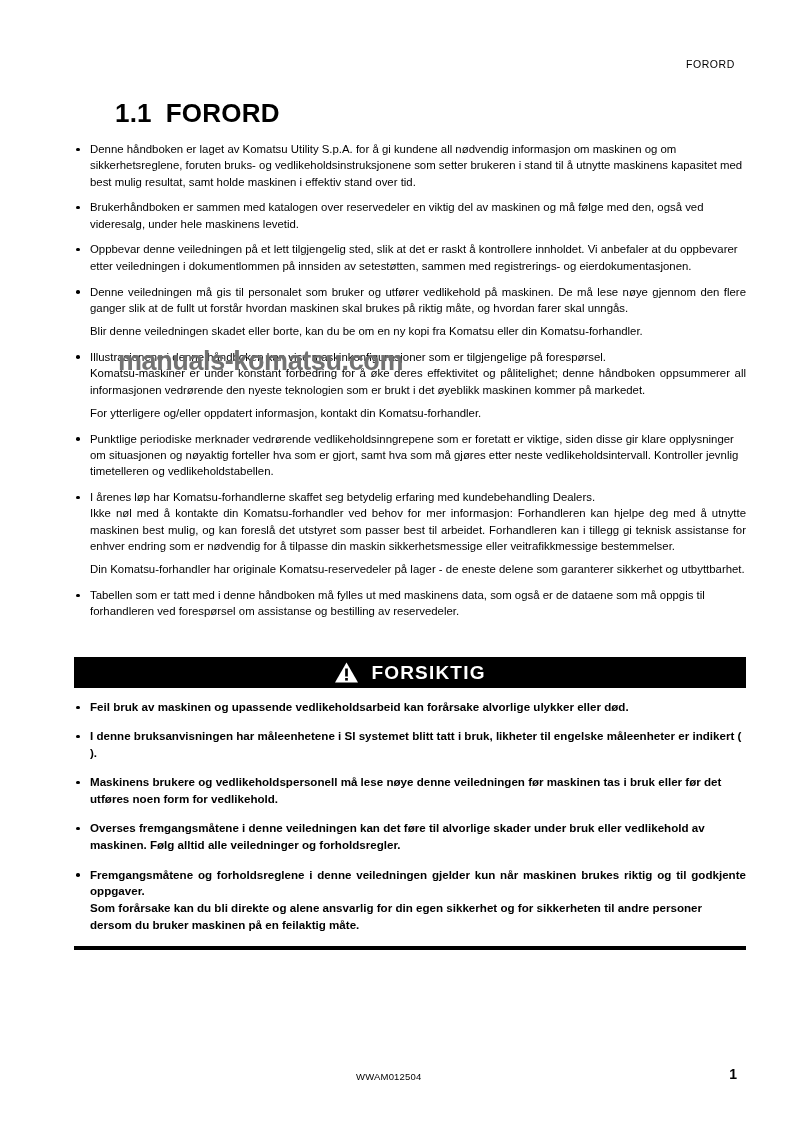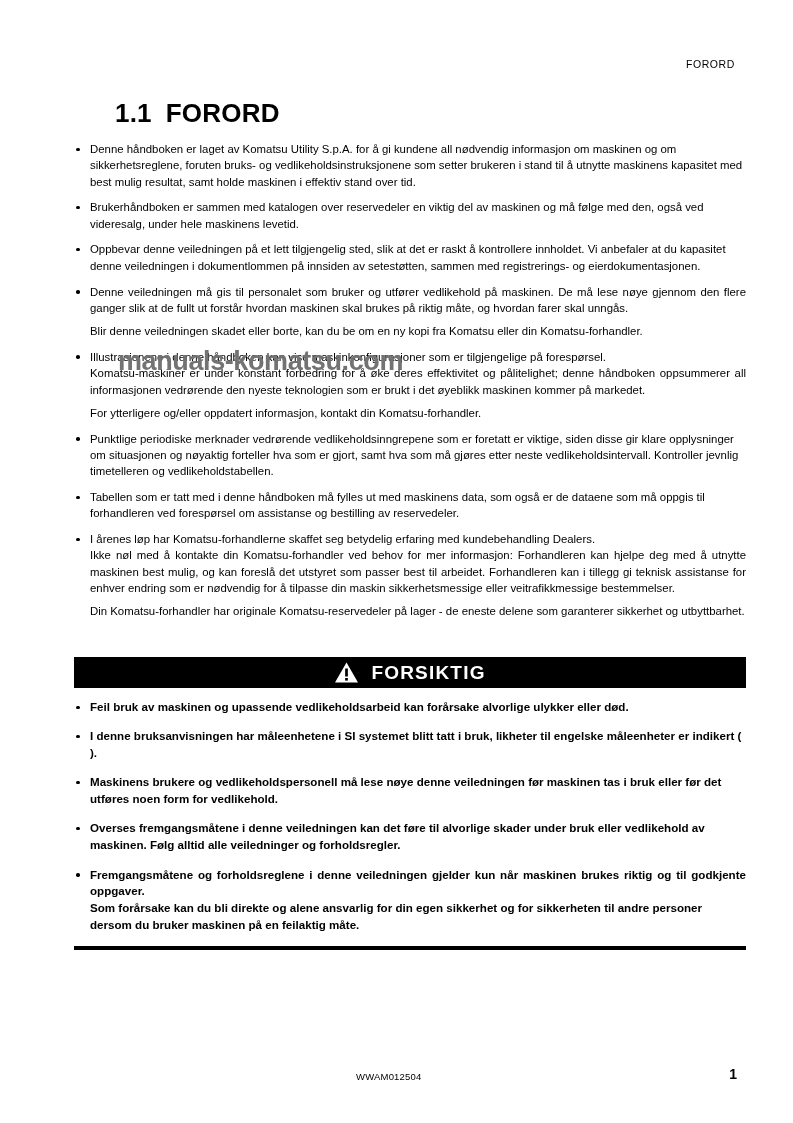--- a/index.html
+++ b/index.html
@@ -193,41 +193,41 @@
 
   <div class="content">
     <ul class="bullets">
         <li>
           <p class="nojust">Denne håndboken er laget av Komatsu Utility S.p.A. for å gi kundene all nødvendig informasjon om maskinen og om sikkerhetsreglene, foruten bruks- og vedlikeholdsinstruksjonene som setter brukeren i stand til å utnytte maskinens kapasitet med best mulig resultat, samt holde maskinen i effektiv stand over tid.</p>
         </li>
         <li>
           <p class="nojust">Brukerhåndboken er sammen med katalogen over reservedeler en viktig del av maskinen og må følge med den, også ved videresalg, under hele maskinens levetid.</p>
         </li>
         <li>
-          <p class="nojust">Oppbevar denne veiledningen på et lett tilgjengelig sted, slik at det er raskt å kontrollere innholdet. Vi anbefaler at du kapasitet denne veiledningen i dokumentlommen på innsiden av setestøtten, sammen med registrerings- og eierdokumentasjonen.</p>
+          <p class="nojust">Oppbevar denne veiledningen på et lett tilgjengelig sted, slik at det er raskt å kontrollere innholdet. Vi anbefaler at du oppbevarer etter veiledningen i dokumentlommen på innsiden av setestøtten, sammen med registrerings- og eierdokumentasjonen.</p>
         </li>
         <li>
           <p>Denne veiledningen må gis til personalet som bruker og utfører vedlikehold på maskinen. De må lese nøye gjennom den flere ganger slik at de fullt ut forstår hvordan maskinen skal brukes på riktig måte, og hvordan farer skal unngås.</p>
           <p class="nojust">Blir denne veiledningen skadet eller borte, kan du be om en ny kopi fra Komatsu eller din Komatsu-forhandler.</p>
         </li>
         <li>
           <p>Illustrasjonene i denne håndboken kan vise maskinkonfigurasjoner som er tilgjengelige på forespørsel.</p>
           <p>Komatsu-maskiner er under konstant forbedring for å øke deres effektivitet og pålitelighet; denne håndboken oppsummerer all informasjonen vedrørende den nyeste teknologien som er brukt i det øyeblikk maskinen kommer på markedet.</p>
           <p class="nojust">For ytterligere og/eller oppdatert informasjon, kontakt din Komatsu-forhandler.</p>
         </li>
         <li>
           <p class="nojust">Punktlige periodiske merknader vedrørende vedlikeholdsinngrepene som er foretatt er viktige, siden disse gir klare opplysninger om situasjonen og nøyaktig forteller hva som er gjort, samt hva som må gjøres etter neste vedlikeholdsintervall. Kontroller jevnlig timetelleren og vedlikeholdstabellen.</p>
         </li>
         <li>
-          <p class="nojust">Tabellen som er tatt med i denne håndboken må fylles ut med maskinens data, som også er de dataene som må oppgis til forhandleren ved forespørsel om assistanse og bestilling av reservedeler.</p>
-        </li>
-        <li>
           <p>I årenes løp har Komatsu-forhandlerne skaffet seg betydelig erfaring med kundebehandling Dealers.</p>
           <p>Ikke nøl med å kontakte din Komatsu-forhandler ved behov for mer informasjon: Forhandleren kan hjelpe deg med å utnytte maskinen best mulig, og kan foreslå det utstyret som passer best til arbeidet. Forhandleren kan i tillegg gi teknisk assistanse for enhver endring som er nødvendig for å tilpasse din maskin sikkerhetsmessige eller veitrafikkmessige bestemmelser.</p>
           <p class="nojust">Din Komatsu-forhandler har originale Komatsu-reservedeler på lager - de eneste delene som garanterer sikkerhet og utbyttbarhet.</p>
+        </li>
+        <li>
+          <p class="nojust">Tabellen som er tatt med i denne håndboken må fylles ut med maskinens data, som også er de dataene som må oppgis til forhandleren ved forespørsel om assistanse og bestilling av reservedeler.</p>
         </li>
       </ul>
   </div>
 
   <div class="watermark" style="color: #737373;">manuals-komatsu.com</div>
 
   <div class="caution-wrap">
     <div class="caution-banner">
       <svg class="warn-tri" viewBox="0 0 50 44" aria-hidden="true">
         <polygon points="25,2 48,42 2,42" fill="#ffffff"></polygon>

